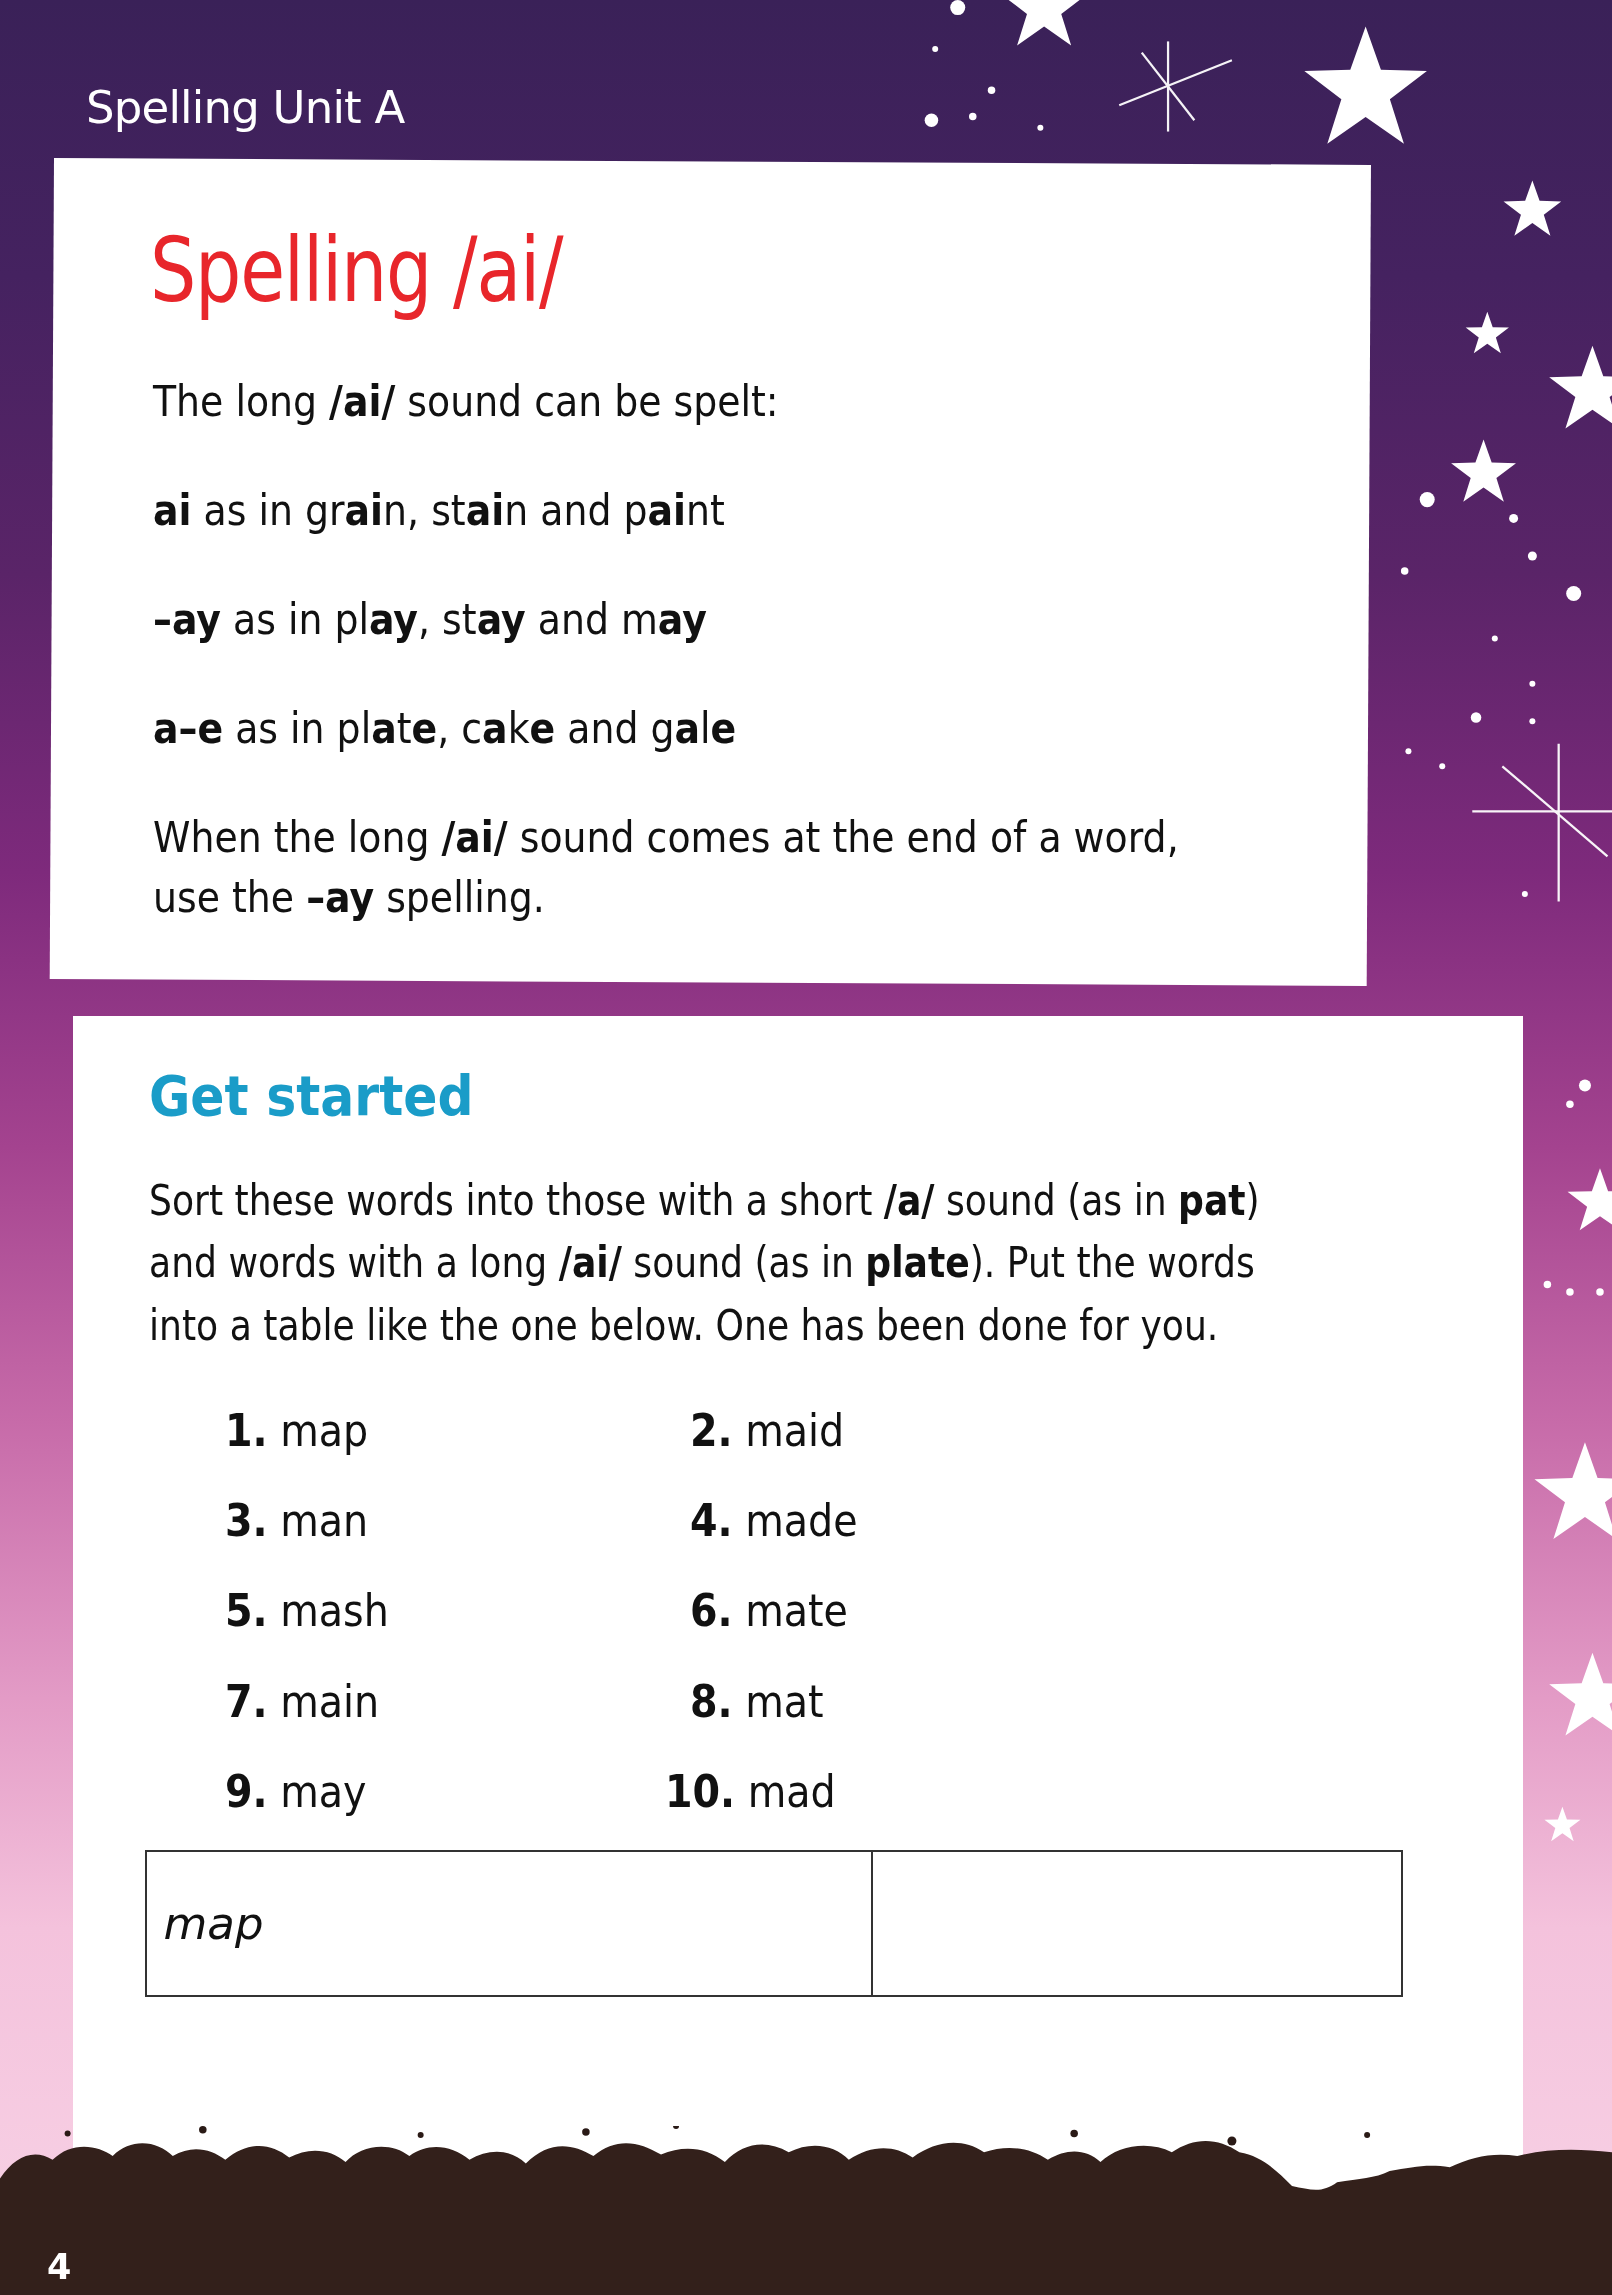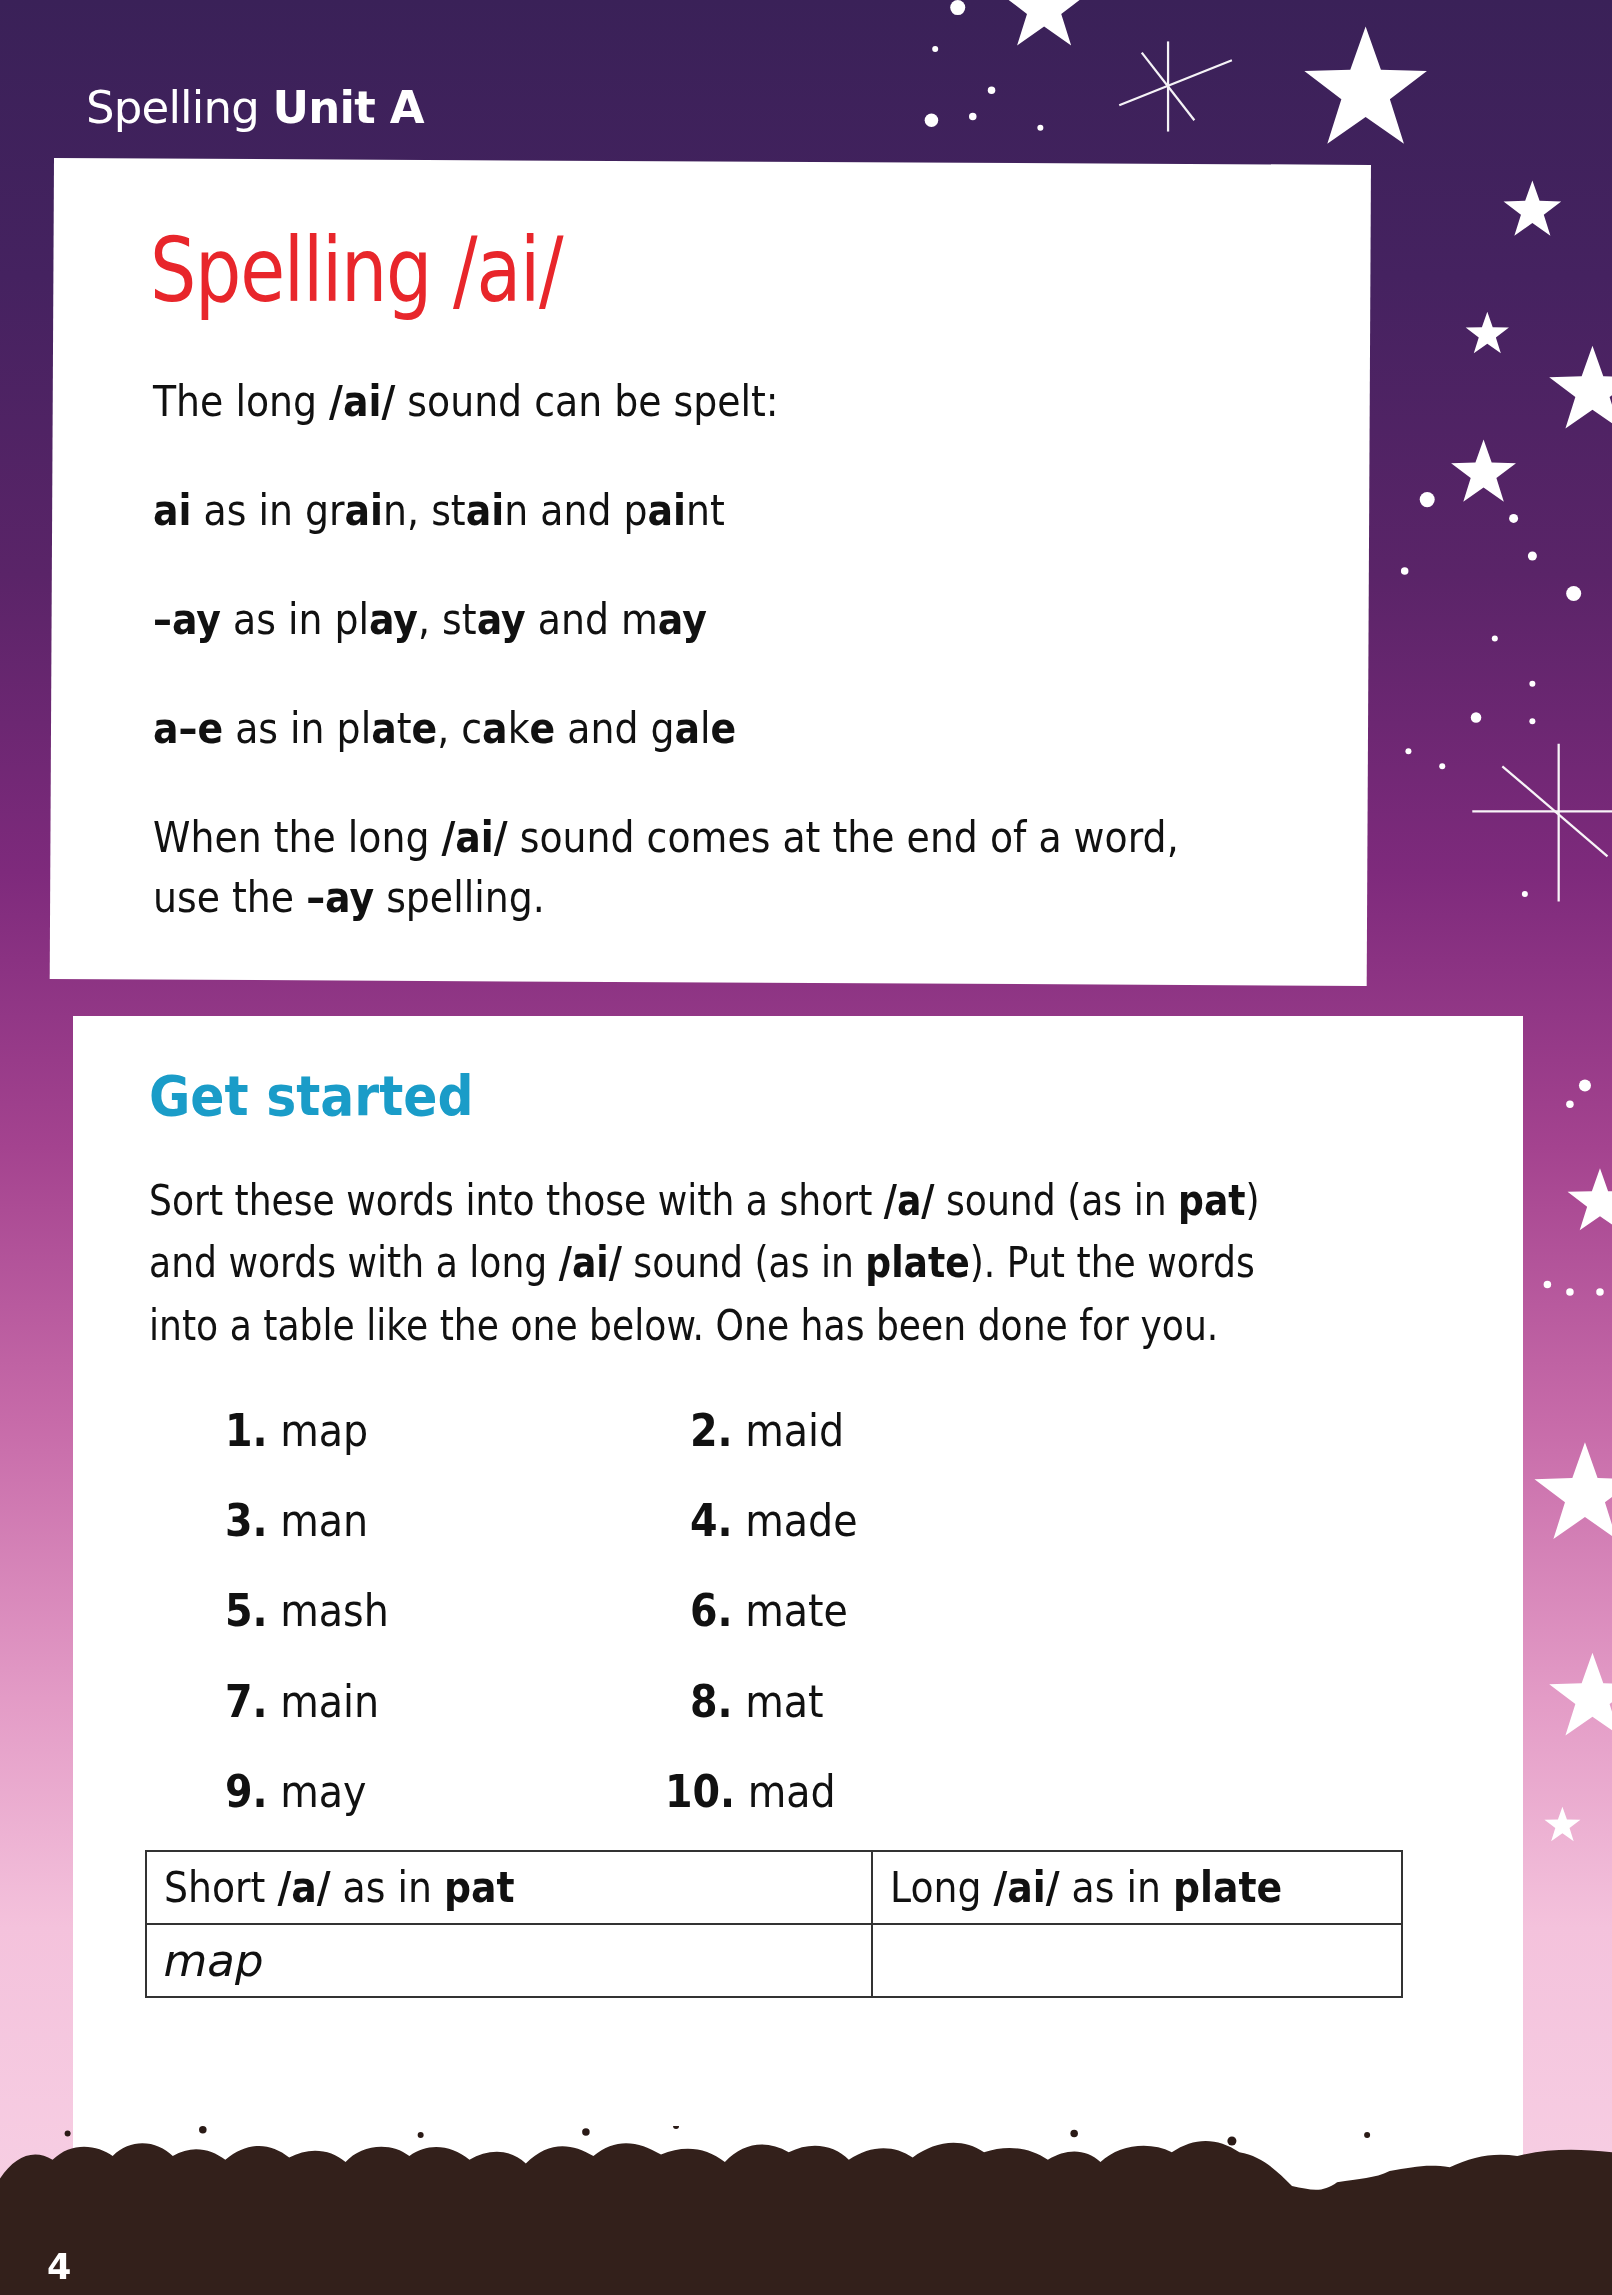--- a/index.html
+++ b/index.html
@@ -2,21 +2,21 @@
 <html style="font-size:12px"><head>
 <meta charset="utf-8">
 <style>
   html,body{margin:0;padding:0;}
   body{width:1612px;height:2295px;position:relative;overflow:hidden;
     font-family:"DejaVu Sans","Liberation Sans",sans-serif;
     background:linear-gradient(180deg,#3a2158 0%,#452260 12%,#5a2468 25%,#7e2a7c 38%,#a4438f 50%,#c76ba9 62%,#e39bc6 74%,#f4c2dc 84%,#f8d3e6 100%);}
   .bg-stars{position:absolute;inset:0;pointer-events:none;}
   .header{position:absolute;left:86px;top:81px;color:#fff;font-size:45px;letter-spacing:-0.8px;font-family:"DejaVu Sans",sans-serif;}
   .header b{font-weight:normal;}
-  .header span.unit{font-weight:bold;}
+  .header span.unit{font-weight:normal;}
   .box1{position:absolute;left:54px;top:158px;width:1317px;height:821px;background:#fff;transform:rotate(0.3deg);transform-origin:top left;}
   .box2{position:absolute;left:73px;top:1016px;width:1450px;height:1280px;background:#fff;}
   .title{position:absolute;left:150px;top:218px;color:#e8262b;font-size:89px;font-family:"DejaVu Sans",sans-serif;letter-spacing:-1.5px;transform:scaleX(0.82);transform-origin:left;}
   .line{position:absolute;left:153px;font-size:43px;color:#111;white-space:nowrap;font-family:"DejaVu Sans",sans-serif;transform:scaleX(0.88);transform-origin:left;}
   .line b{font-weight:bold;}
   .gs-title{position:absolute;left:149px;top:1063px;color:#1a9cc8;font-size:56px;font-weight:bold;font-family:"DejaVu Sans",sans-serif;transform:scaleX(0.9);transform-origin:left;}
   .para{position:absolute;left:149px;font-size:42px;color:#111;white-space:nowrap;font-family:"DejaVu Sans",sans-serif;transform:scaleX(0.86);transform-origin:left;}
   .word{position:absolute;font-size:44px;color:#111;white-space:nowrap;font-family:"DejaVu Sans",sans-serif;transform:scaleX(0.9);transform-origin:left;}
   .word .num{font-weight:bold;}
   table.sort{position:absolute;left:145px;top:1850px;width:1258px;height:147px;border-collapse:collapse;}
@@ -131,24 +131,20 @@
   <div class="word" style="left:225px;top:1585px"><span class="num">5.</span> <span>mash</span></div>
   <div class="word" style="left:690px;top:1585px"><span class="num">6.</span> <span>mate</span></div>
   <div class="word" style="left:225px;top:1676px"><span class="num">7.</span> <span>main</span></div>
   <div class="word" style="left:690px;top:1676px"><span class="num">8.</span> <span>mat</span></div>
   <div class="word" style="left:225px;top:1766px"><span class="num">9.</span> <span>may</span></div>
   <div class="word" style="left:665px;top:1766px"><span class="num">10.</span> <span>mad</span></div>
 </div>
 
 <table class="sort">
   <tbody>
-      <tr>
-    <td class="c1"><span class="sq"><span>Short </span><b>/a/</b><span> as in </span><b>pat</b></span></td>
-    <td><span class="sq"><span>Long </span><b>/ai/</b><span> as in </span><b>plate</b></span></td>
-  </tr>
   <tr>
     <td class="c1 hand">map</td>
     <td></td>
   </tr>
 </tbody>
   </table>
 
 <svg class="silhouette" viewBox="0 0 2146 225" preserveAspectRatio="none">
   <path fill="#33201b" d="M0,70 C20,40 45,30 70,45 C95,20 130,25 150,40 C175,15 210,20 230,40 C255,25 280,30 300,45 C330,20 360,22 385,42 C410,28 440,30 460,48 C480,25 520,20 545,40 C570,22 600,25 625,45 C650,30 680,30 700,50 C730,20 760,22 790,40 C820,15 850,20 880,38 C910,25 940,28 965,48 C990,22 1020,18 1050,35 C1080,20 1110,25 1130,45 C1160,25 1190,25 1215,42 C1245,20 1280,15 1310,35 C1340,25 1370,28 1395,45 C1420,30 1445,30 1465,48 C1490,25 1530,20 1560,35 C1590,15 1620,15 1650,35 C1680,40 1700,60 1720,80 C1745,85 1760,90 1780,75 C1810,70 1830,70 1850,60 C1880,55 1900,50 1930,55 C1960,40 1990,35 2020,40 C2060,30 2100,30 2146,35 L2146,225 L0,225 Z"></path>
   <g fill="#2a1a16">

